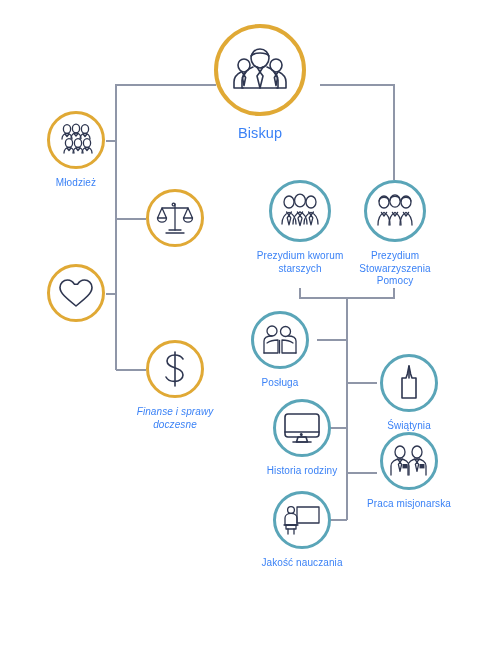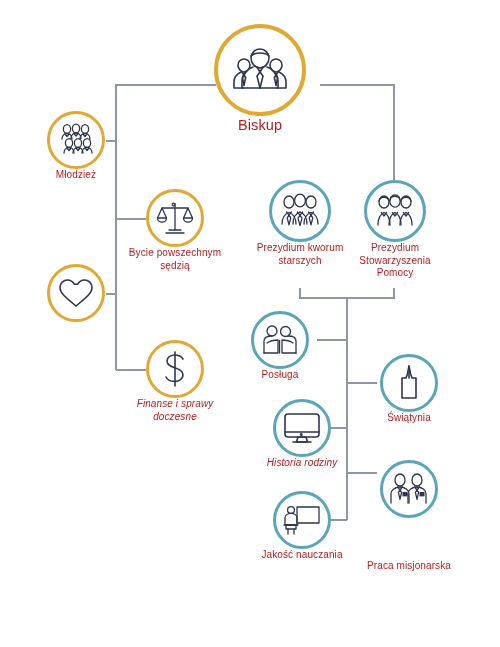--- a/index.html
+++ b/index.html
@@ -15,22 +15,22 @@
   .node{position:absolute;display:flex;flex-direction:column;align-items:center;}
   .circle{
     border-radius:50%;
     box-sizing:border-box;
     display:flex;align-items:center;justify-content:center;
     background:#ffffff;
   }
   .gold{border:3px solid #e0a935;}
   .teal{border:3px solid #5aa5b8;}
   .label{
-    margin-top:0;
-    color:#b91c1c;
+    margin-top:8px;
+    color:#3b82f6;
     text-align:center;
     line-height:1.25;
     white-space:pre-line;
     letter-spacing:.1px;
   }
   .lbl-lg{font-size:14.5px;}
   .lbl-md{font-size:10px;}
   svg{display:block;}
   .ico{stroke:#2e3650;stroke-width:1.6;fill:none;stroke-linecap:round;stroke-linejoin:round;}
   .ico-thin{stroke:#2e3650;stroke-width:1.3;fill:none;stroke-linecap:round;stroke-linejoin:round;}
@@ -128,22 +128,20 @@
           <path d="M6 8L1.5 18h9z"></path>
             <path d="M1.5 18c0 2.4 2 4.2 4.5 4.2s4.5-1.8 4.5-4.2"></path>
           <path d="M32 8l-4.5 10h9z"></path>
             <path d="M27.5 18c0 2.4 2 4.2 4.5 4.2s4.5-1.8 4.5-4.2"></path>
           <path d="M13 30h12"></path>
             <path d="M10 33h18"></path>
         </g>
       </svg>
     </span>
   </div>
-  <div class="label lbl-md">Bycie powszechnym
-sędzią</div>
 </div>
 
 <div class="node" style="left:18px;top:264px;width:116px;">
   <div class="circle gold" style="width:58px;height:58px;">
     <span>
       <svg width="38" height="34" viewBox="0 0 38 34">
         <g class="ico">
           <path d="M19 30C9 22 3 17 3 11.5 3 7 6.5 4 10.5 4c3 0 5.5 1.8 6.8 4.2h3.4C22 5.8 24.5 4 27.5 4 31.5 4 35 7 35 11.5 35 17 29 22 19 30z"></path>
         </g>
       </svg>
@@ -249,38 +247,38 @@
         <g class="ico">
           <path d="M16 2l-1.6 8-1.4 4h-4v20h14V14h-4l-1.4-4z"></path>
           <path d="M16 2v12"></path>
         </g>
       </svg>
     </span>
   </div>
   <div class="label lbl-md">Świątynia</div>
 </div>
 
-<div class="node" style="left:258px;top:399px;width:88px;font-style:italic;">
+<div class="node" style="left:258px;top:399px;width:88px;">
   <div class="circle teal" style="width:58px;height:58px;">
     <span>
       <svg width="40" height="34" viewBox="0 0 40 34">
         <g class="ico">
           <rect x="3" y="3" width="34" height="23" rx="3"></rect>
           <path d="M3 21h34"></path>
           <path d="M16 26l-1.5 5h11L24 26z"></path>
           <path d="M11 31h18"></path>
           <path d="M20 23.5a.7.7 0 100 .1"></path>
         </g>
       </svg>
     </span>
   </div>
   <div class="label lbl-md">Historia rodziny</div>
 </div>
 
-<div class="node" style="left:359px;top:460px;width:100px;gap:42px;">
+<div class="node" style="left:359px;top:432px;width:100px;">
   <div class="circle teal" style="width:58px;height:58px;">
     <span>
       <svg width="42" height="34" viewBox="0 0 42 34">
         <g class="ico-thin">
           <ellipse cx="12" cy="8" rx="5" ry="6"></ellipse>
             <ellipse cx="29" cy="8" rx="5" ry="6"></ellipse>
           <path d="M3 31V22c0-4 4-7 9-7"></path>
           <path d="M21 31V22c0-4-4-7-9-7"></path>
           <path d="M20 31V22c0-4 4-7 9-7"></path>
           <path d="M38 31V22c0-4-4-7-9-7"></path>

